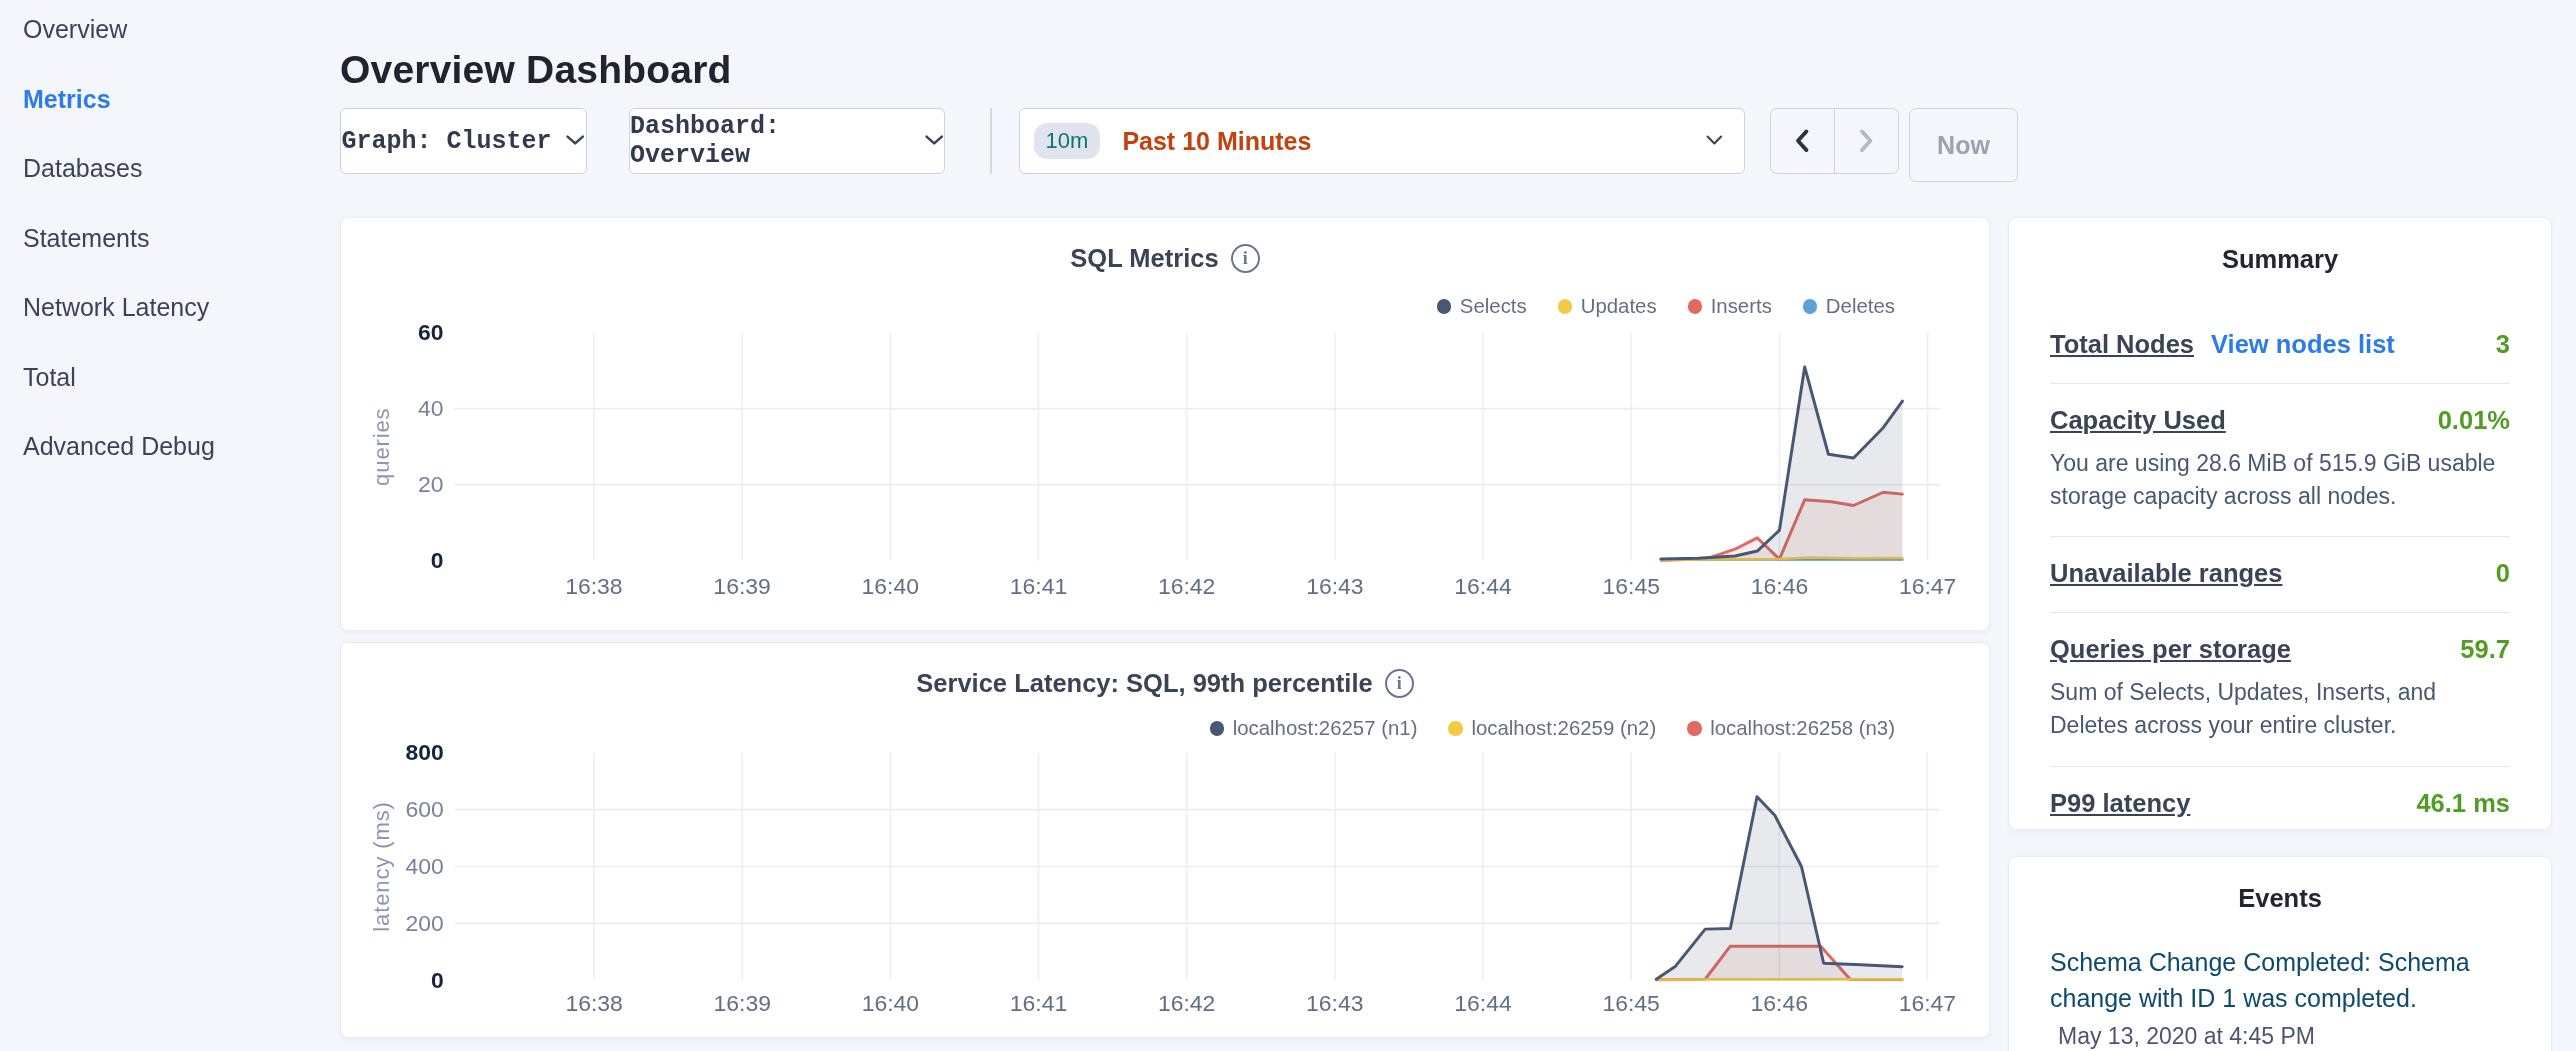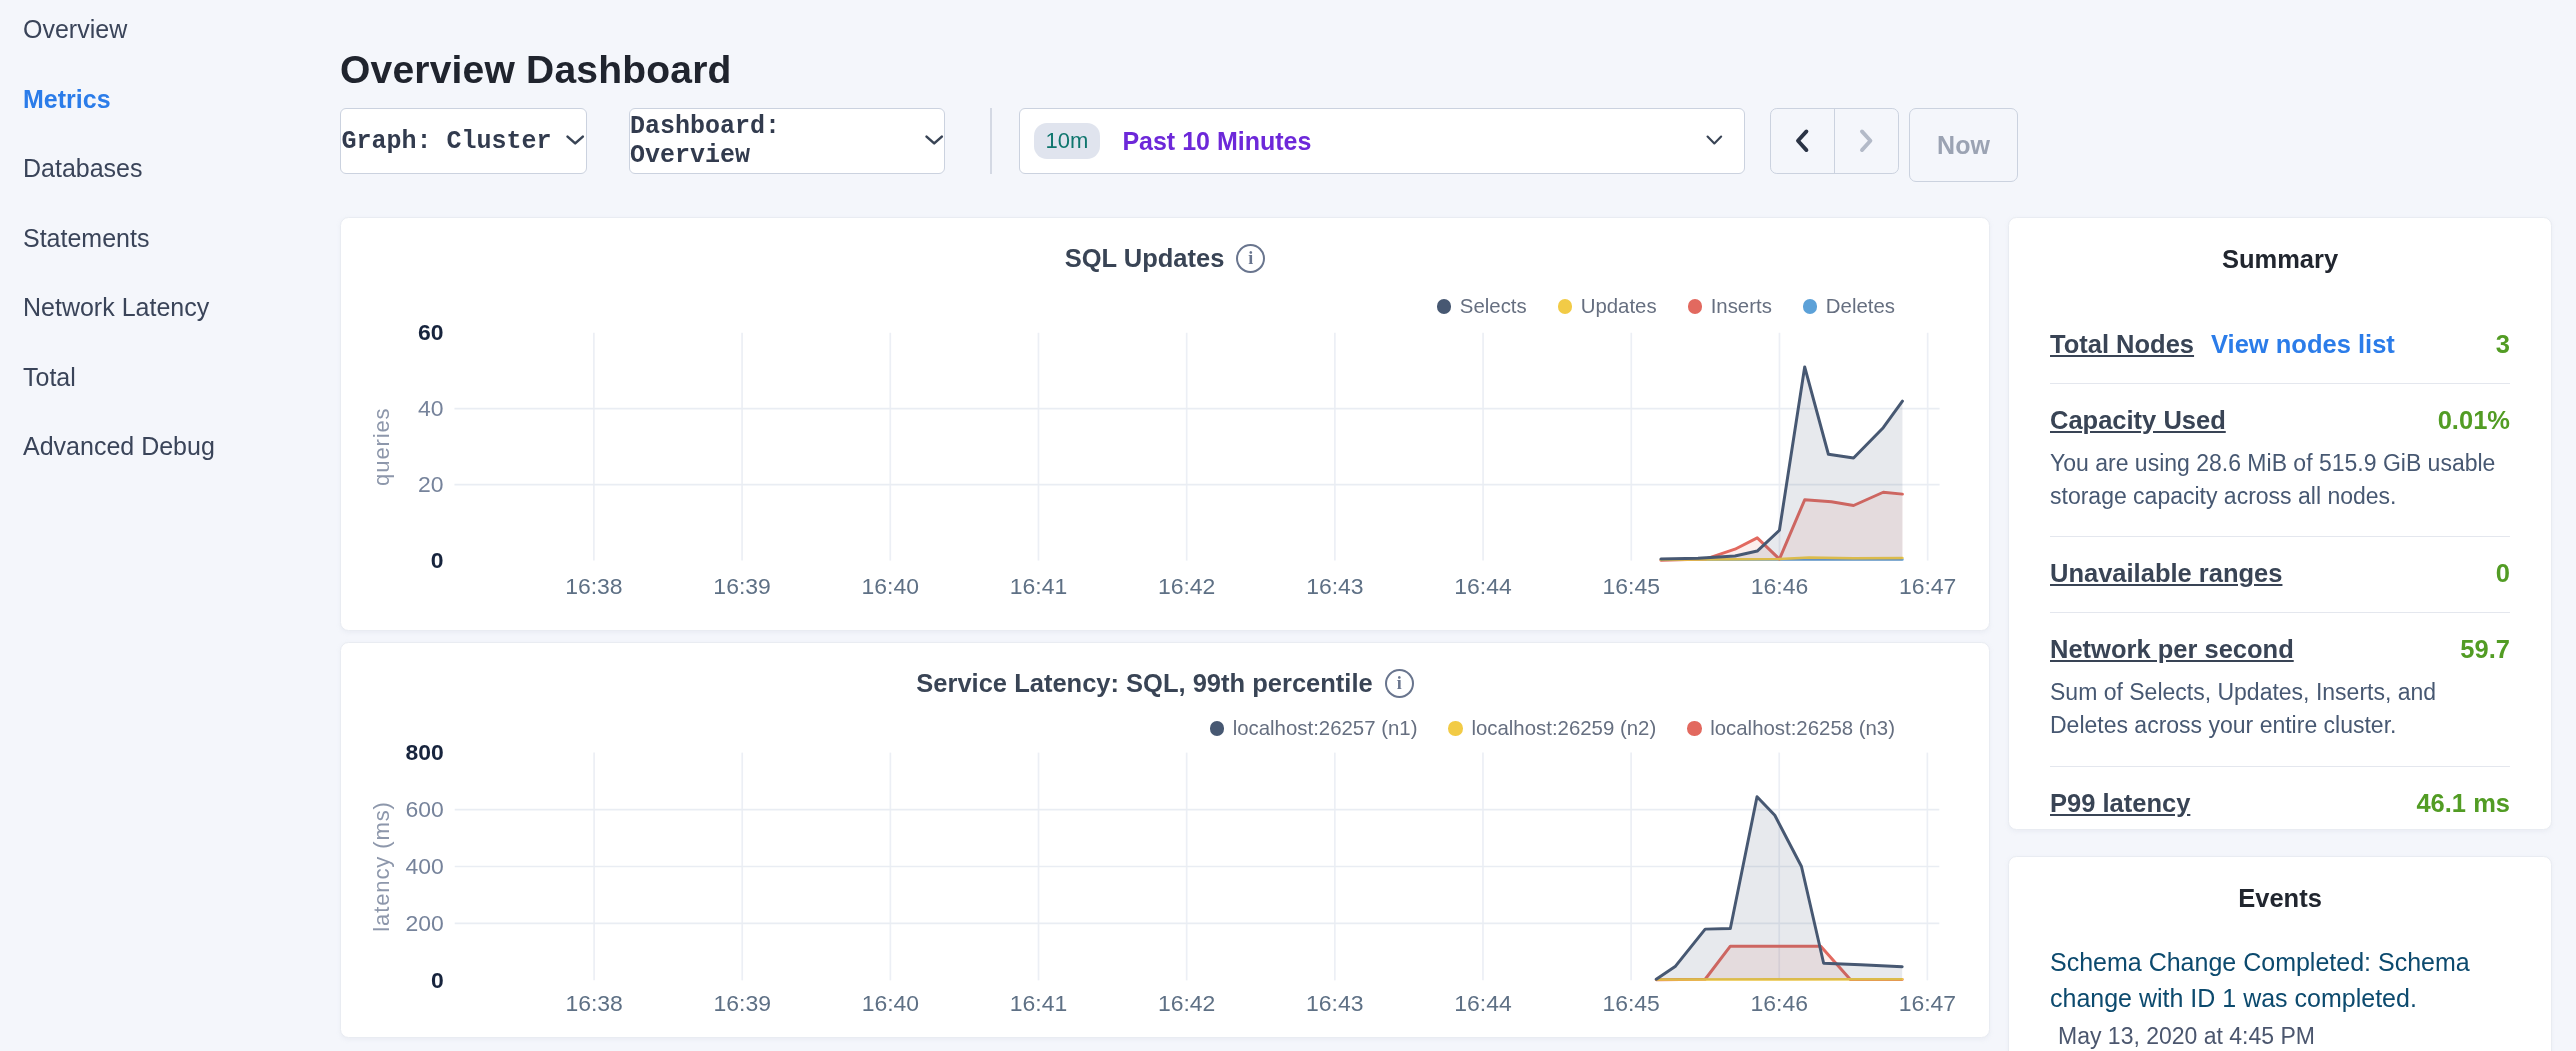--- a/index.html
+++ b/index.html
@@ -26,21 +26,21 @@
   
   .ctl { position:absolute; top:108px; height:66px; background:#fff;
          border:1.7px solid #CBD2DF; border-radius:6px; display:flex;
          align-items:center; justify-content:center; cursor:pointer; }
   .ctl-label { font-size:25px; font-weight:700; color:#323B4E;font-family:Liberation Mono, monospace; }
   .chev { margin-left:13.6px; display:inline-block; }
   .vdivider { position:absolute; left:990px; top:108px; width:1.7px; height:66px; background:#D4D9E4; }
   .time-sel { left:1019px; width:726px; justify-content:flex-start; padding:0 20.4px 0 13.6px; }
   .time-badge { background:#E0E4EE; border-radius:13px; padding:5.1px 12px;
                 font-size:22px; font-weight:400; color:#0f766e; }
-  .time-label { margin-left:22px; font-size:25px; font-weight:700; color:#6d28d9; }
+  .time-label { margin-left:22px; font-size:25px; font-weight:700; color:#c2410c; }
   .time-chev { margin-left:auto; }
   .arrow-group { position:absolute; left:1770px; top:108px; width:129px; height:66px;
                  border:1.7px solid #CBD2DF; border-radius:6.8px; display:flex; }
   .arrow-cell { flex:1; display:flex; align-items:center; justify-content:center; cursor:pointer; }
   .arrow-cell:first-child { border-right:1.7px solid #CBD2DF; }
   .now-btn { position:absolute; left:1909px; top:108px; width:109px; height:74px;
              border:1.7px solid #CBD2DF; border-radius:7px; display:flex; align-items:center;
              justify-content:center; font-size:25px; font-weight:700; color:#9BA3B3; cursor:pointer; }
   
   .card { position:absolute; background:#fff; border:0.9px solid #E9ECF2; border-radius:8.5px;
@@ -125,21 +125,21 @@
   <div class="arrow-cell">
     <svg width="20.4" height="25.5" viewBox="0 0 24 30">
         <path d="M7 4 L17 15 L7 26" fill="none" stroke="#B3BAC8" stroke-width="4.5" stroke-linecap="round" stroke-linejoin="round"></path>
       </svg>
   </div>
 </div>
 <div class="now-btn">Now</div>
 
 <section class="card chart-card" style="top:217px;height:414px;">
   <div class="chart-title-row">
-    <span class="chart-title">SQL Updates</span>
+    <span class="chart-title">SQL Metrics</span>
     <span class="info-icon">i</span>
   </div>
   <div class="legend" id="legend-0" style="top:77px;">
       <span class="legend-item">
         <span class="legend-dot" style="background: rgb(71, 88, 114);"></span>
         <span class="legend-label">Selects</span>
       </span>
       <span class="legend-item">
         <span class="legend-dot" style="background: rgb(242, 203, 70);"></span>
         <span class="legend-label">Updates</span>
@@ -265,21 +265,21 @@
         <div class="sum-subtext">You are using 28.6 MiB of 515.9 GiB usable storage capacity across all nodes.</div>
       </div>
       <div class="sum-row">
         <div class="sum-head">
           <span class="sum-label">Unavailable ranges</span>
           <span class="sum-value">0</span>
         </div>
       </div>
       <div class="sum-row">
         <div class="sum-head">
-          <span class="sum-label">Network per second</span>
+          <span class="sum-label">Queries per storage</span>
           <span class="sum-value">59.7</span>
         </div>
         <div class="sum-subtext">Sum of Selects, Updates, Inserts, and Deletes across your entire cluster.</div>
       </div>
       <div class="sum-row">
         <div class="sum-head">
           <span class="sum-label">P99 latency</span>
           <span class="sum-value">46.1 ms</span>
         </div>
       </div>

